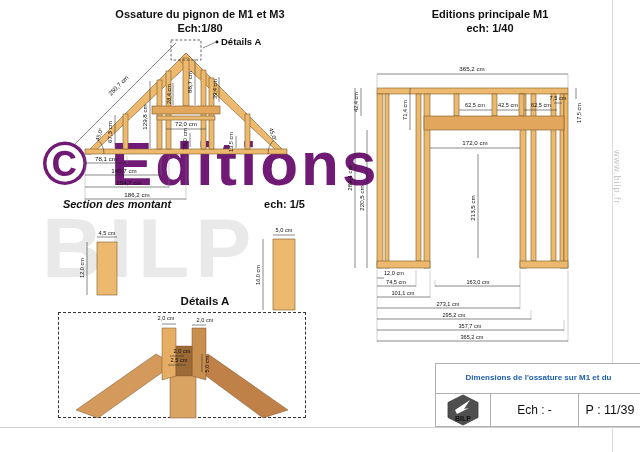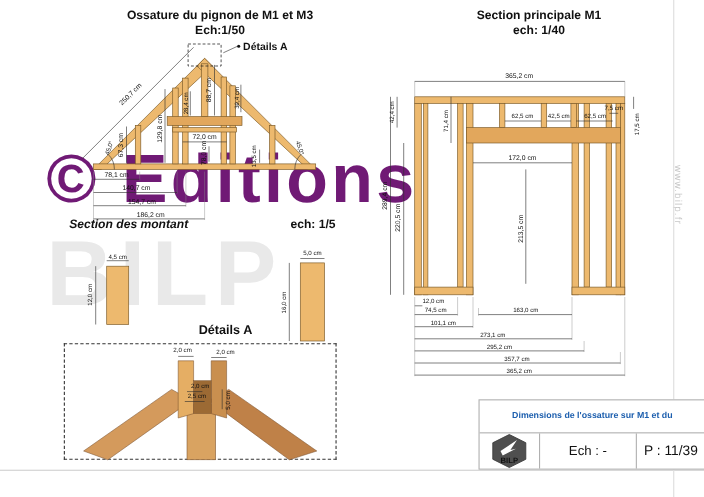--- a/index.html
+++ b/index.html
@@ -43,24 +43,24 @@
 
   <div class="abs" id="wm1">© Editions</div>
   <div class="abs" id="wm2">BILP</div>
   <div class="abs" id="site">www.bilp.fr</div>
 
   <div class="abs" id="frame-bottom"></div>
   <div class="abs" id="frame-right"></div>
 
   <div class="abs dtitle" style="left:88px;top:8px;width:224px;">
     <div>Ossature du pignon de M1 et M3</div>
-    <div>Ech:1/50</div>
+    <div>Ech:1/80</div>
   </div>
   <div class="abs dtitle" style="left:400px;top:8px;width:180px;">
-    <div>Section principale M1</div>
+    <div>Editions principale M1</div>
     <div>ech: 1/40</div>
   </div>
 
   <svg style="left:40px;top:32px;" width="290" height="192" viewBox="0 0 290 192">
     <g>
       <polygon class="wood" points="45,122 146,21 153,28 52,122"></polygon>
       <polygon class="wood" points="247,122 146,21 139,28 240,122"></polygon>
       <rect class="wood" x="45" y="117" width="202" height="5"></rect>
       <rect class="wood" x="83" y="82" width="5" height="35"></rect>
       <rect class="wood" x="117" y="48" width="5" height="69"></rect>

